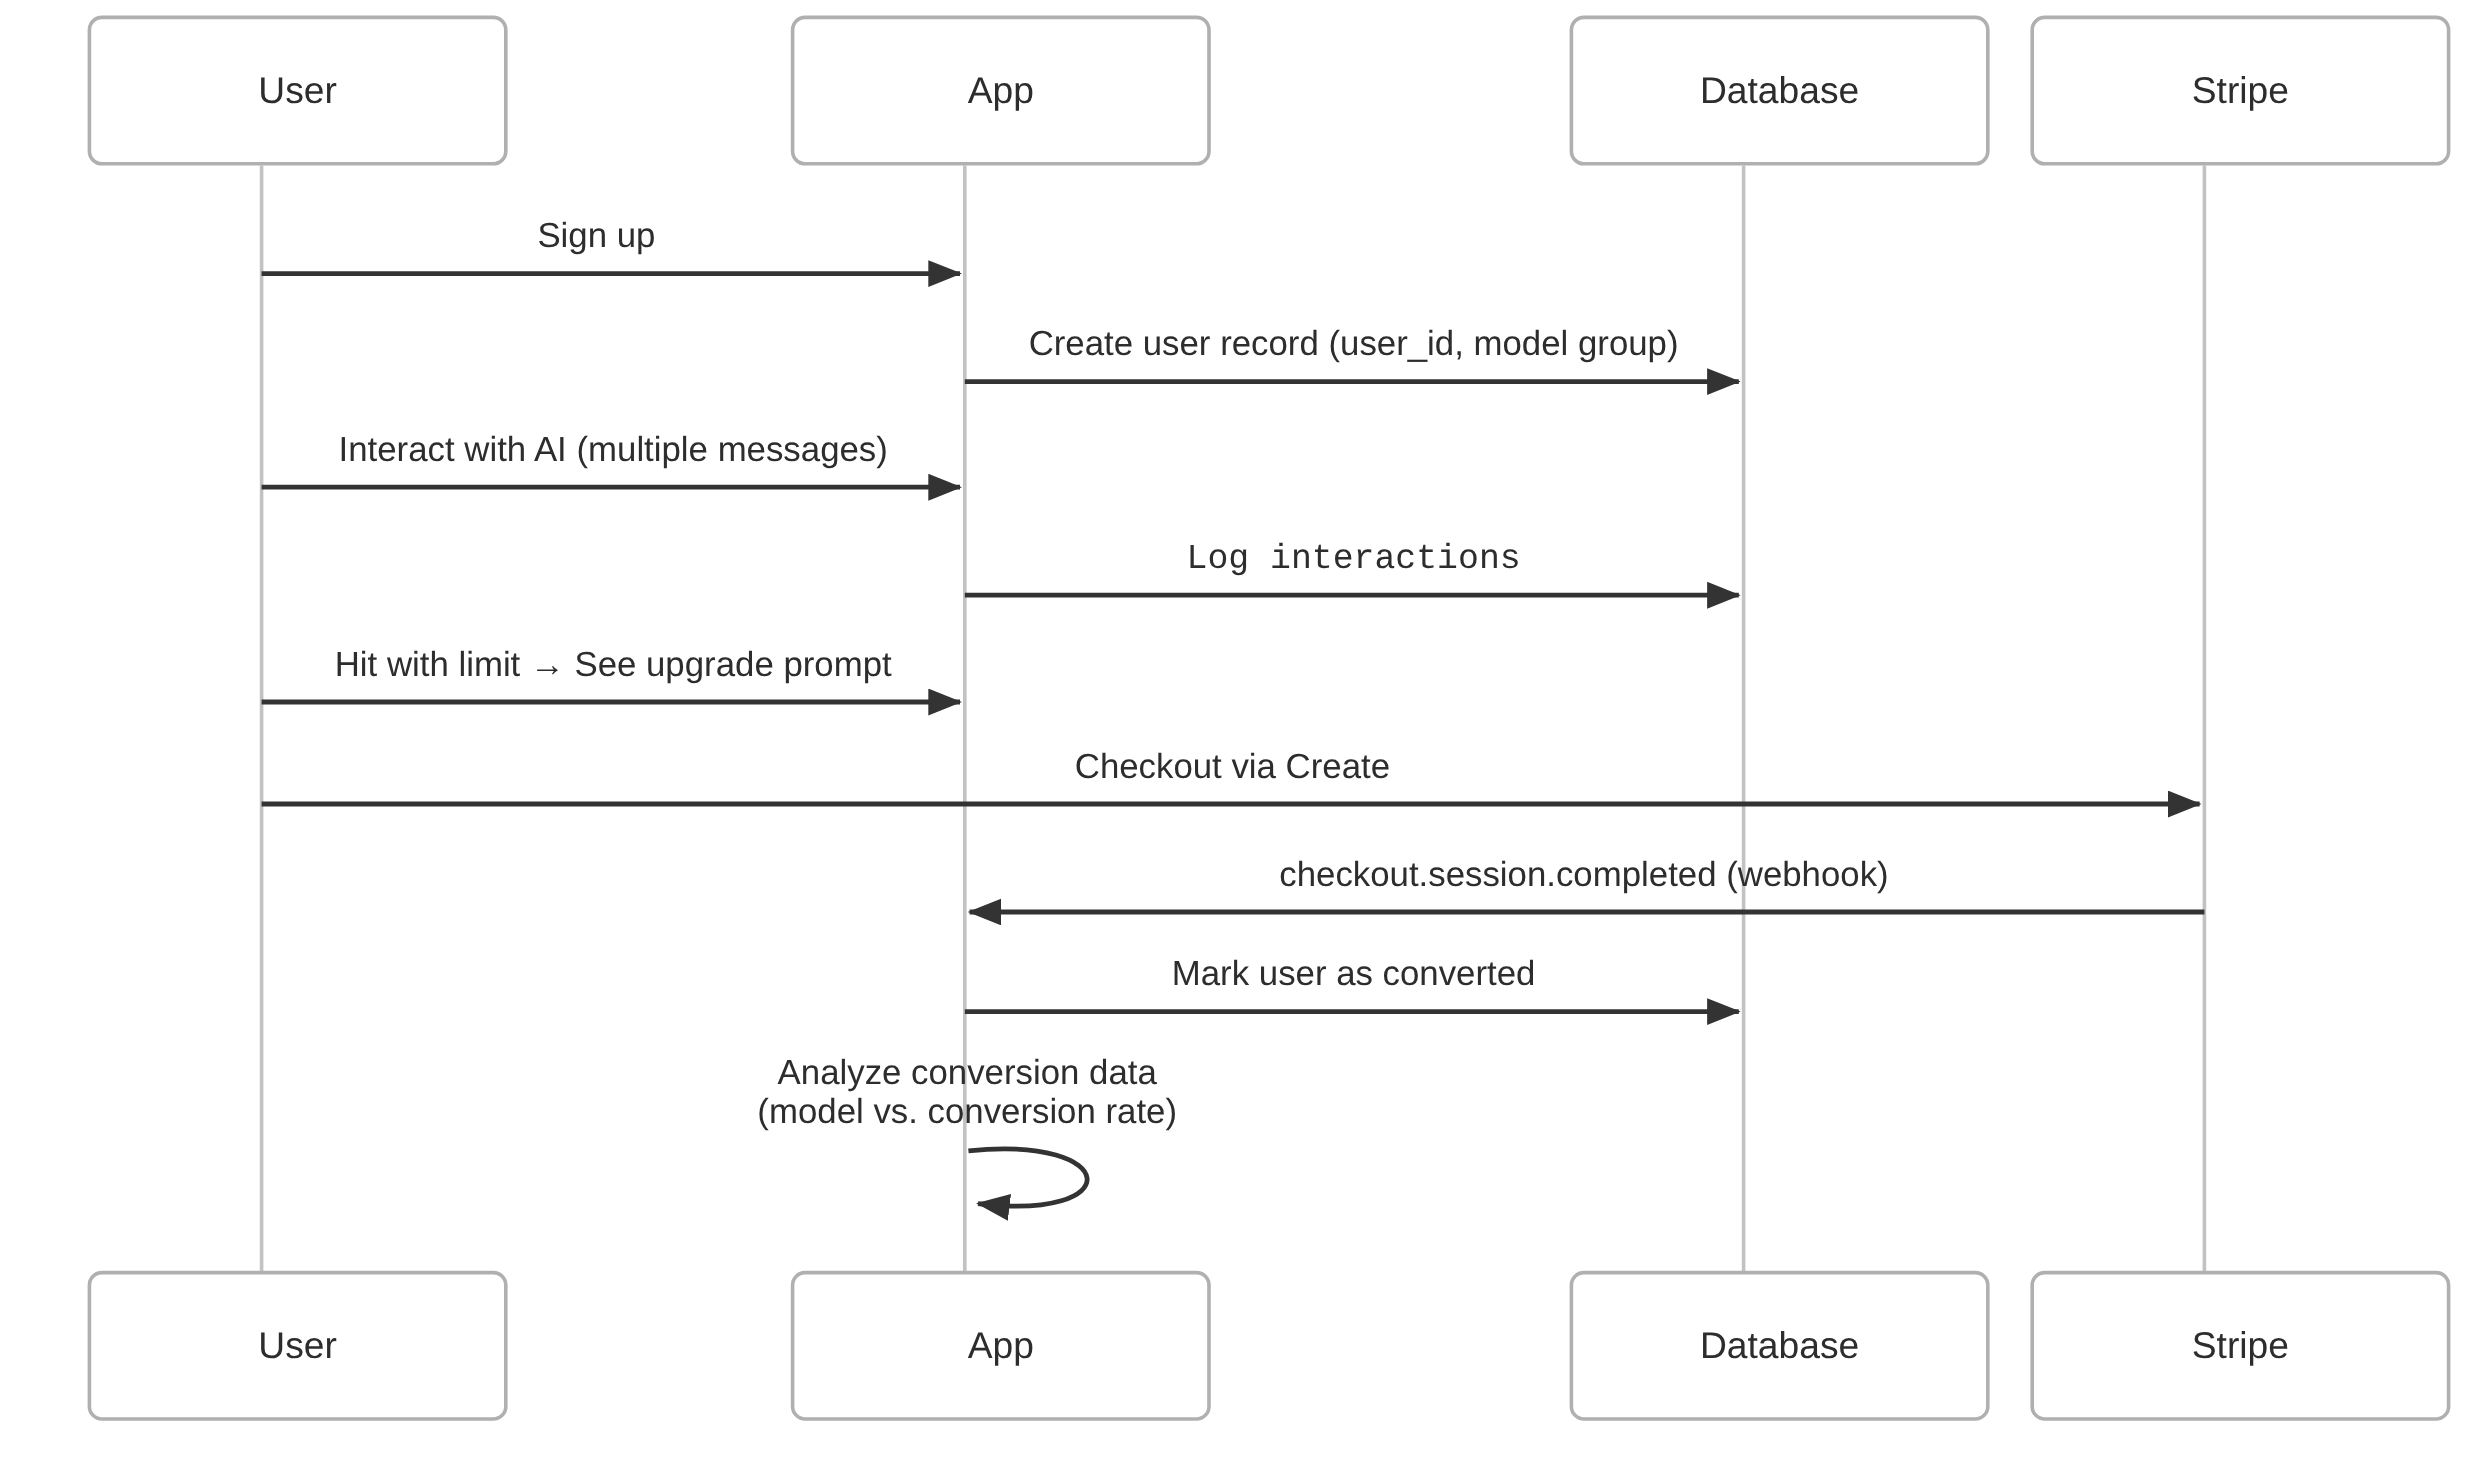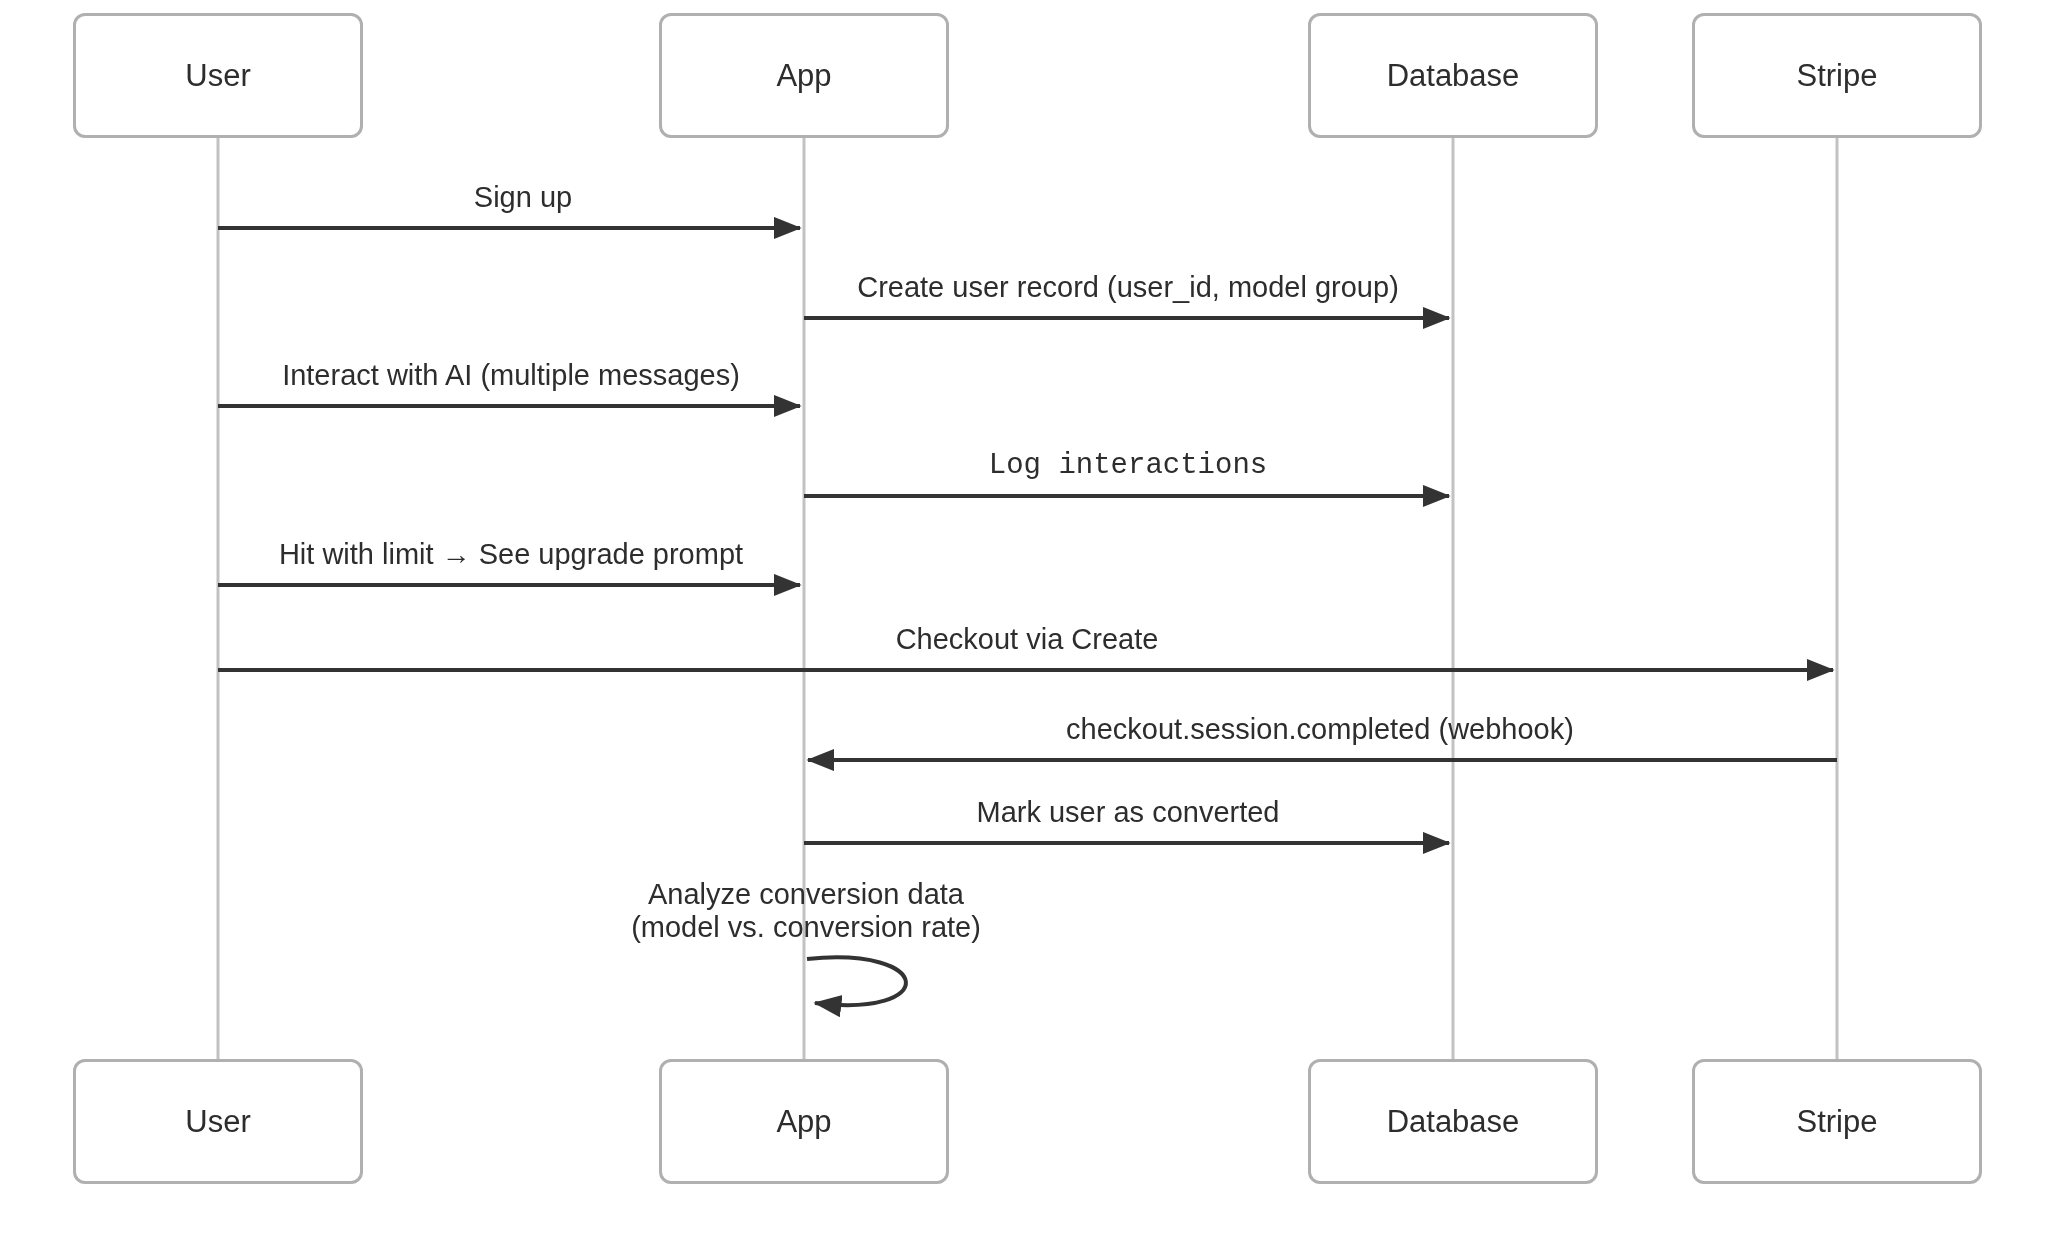--- a/index.html
+++ b/index.html
@@ -12,21 +12,21 @@
     overflow: hidden;
   }
   .svg-layer {
     position: absolute;
     left: 0; top: 0;
     width: 2060px;
     height: 1234px;
   }
   .actor {
     position: absolute;
-    width: 290px;
+    width: 350px;
     height: 125px;
     box-sizing: border-box;
     background: #ffffff;
     border: 3px solid #b0b0b0;
     border-radius: 12px;
     display: flex;
     align-items: center;
     justify-content: center;
     font-size: 31px;
     color: #2d2d2d;
@@ -90,21 +90,21 @@
   <div class="actor" style="left:659px; top:1059px;">
     <span>App</span>
   </div>
   <div class="actor" style="left:1308px; top:1059px;">
     <span>Database</span>
   </div>
   <div class="actor" style="left:1692px; top:1059px;">
     <span>Stripe</span>
   </div>
 
-  <div class="msg-label" style="left:103px;  top:181px;">Sign up</div>
+  <div class="msg-label" style="left:77px;  top:181px;">Sign up</div>
   <div class="msg-label" style="left:708px; top:271px;">Create user record (user_id, model group)</div>
   <div class="msg-label" style="left:91px;  top:359px;">Interact with AI (multiple messages)</div>
   <div class="msg-label" style="left:708px; top:449px;font-family:Liberation Mono, monospace;">Log interactions</div>
   <div class="msg-label" style="left:91px;  top:538px;">Hit with limit → See upgrade prompt</div>
   <div class="msg-label" style="left:607px; top:623px;">Checkout via Create</div>
   <div class="msg-label" style="left:900px; top:713px;">checkout.session.completed (webhook)</div>
   <div class="msg-label" style="left:708px; top:796px;">Mark user as converted</div>
 
   <div class="msg-label" style="left:386px; top:878px;">
     <span>Analyze conversion data</span>

